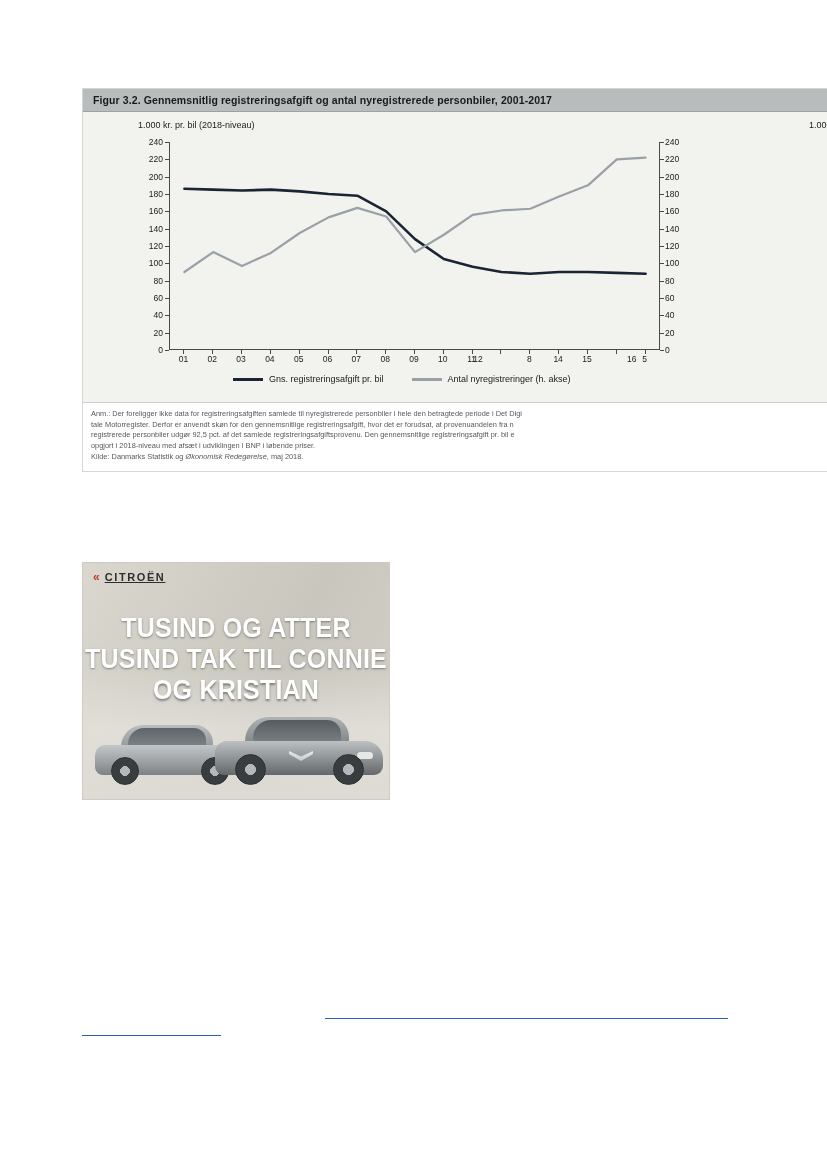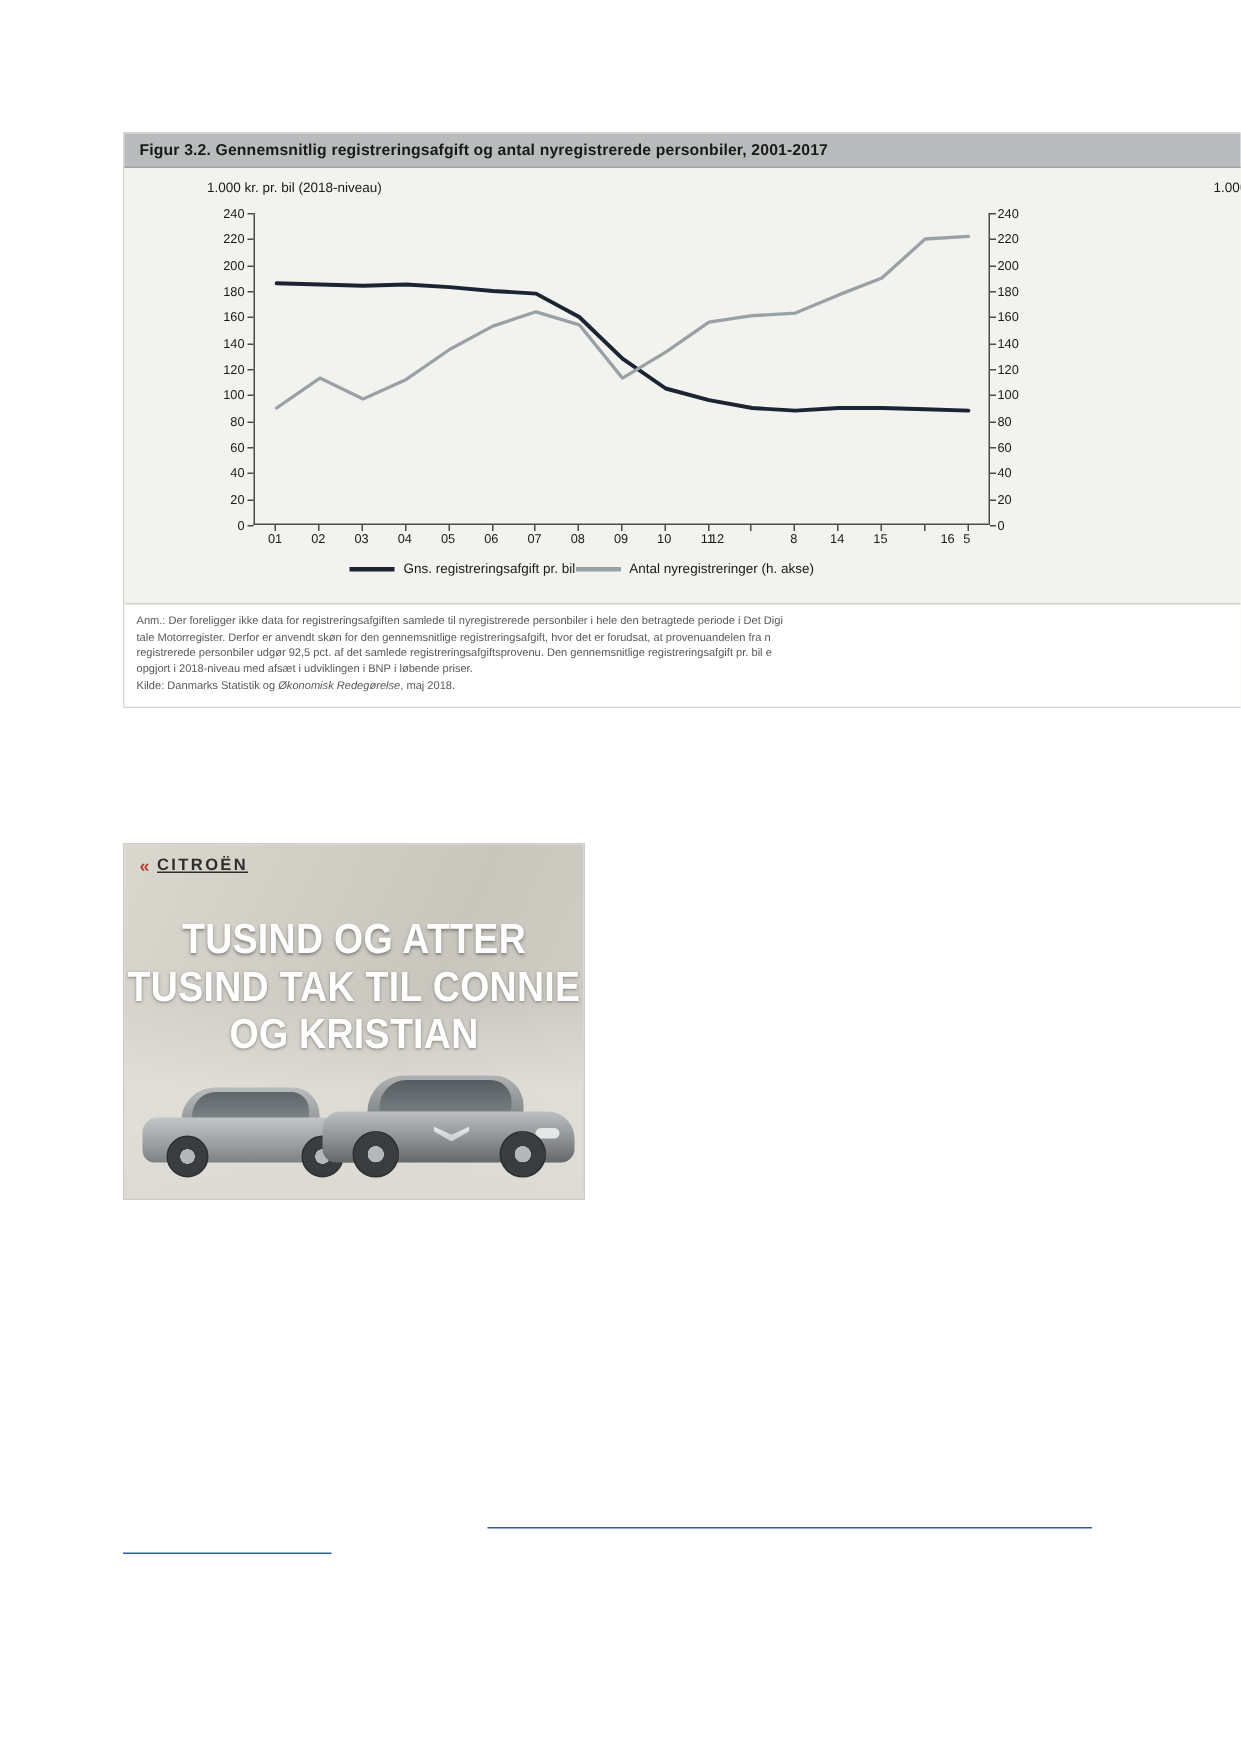--- a/index.html
+++ b/index.html
@@ -103,20 +103,21 @@
     height: 4px;
     background: #4a4a4a;
     top: 238px;
   }
 
   #legend {
     position: absolute;
     left: 150px;
     top: 262px;
     display: flex;
+    gap: 28px;
     align-items: center;
     font-size: 9px;
     color: #1a1a1a;
   }
   .legend-entry { display: flex; align-items: center; gap: 6px; }
   .legend-swatch { display: block; width: 30px; height: 3px; }
 
   #figure-note {
     background: #ffffff;
     border-top: 1px solid #cfcfcb;

